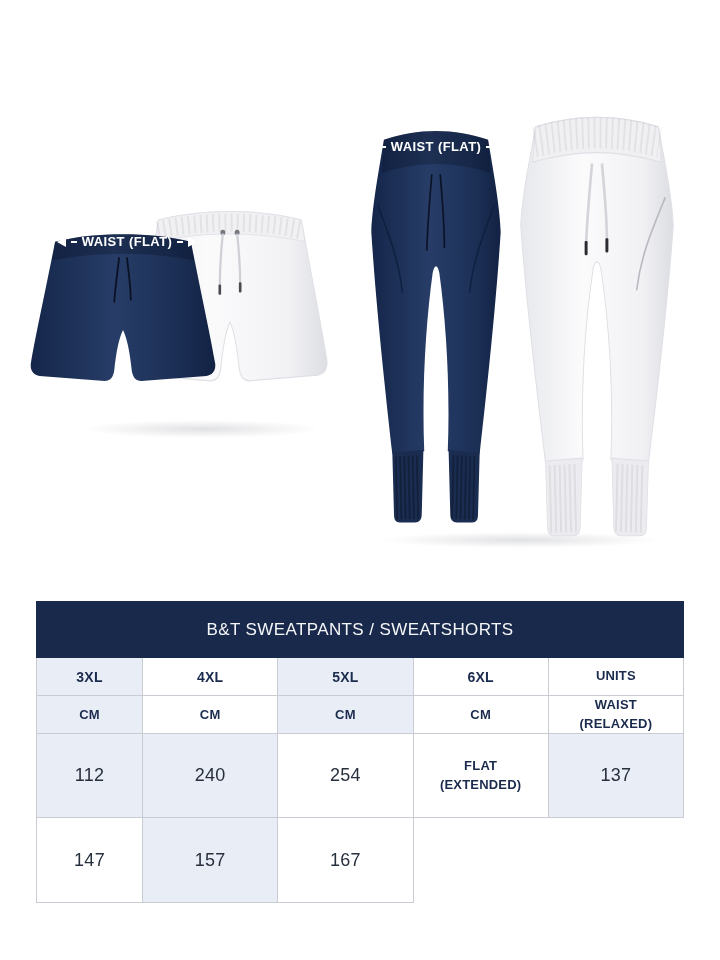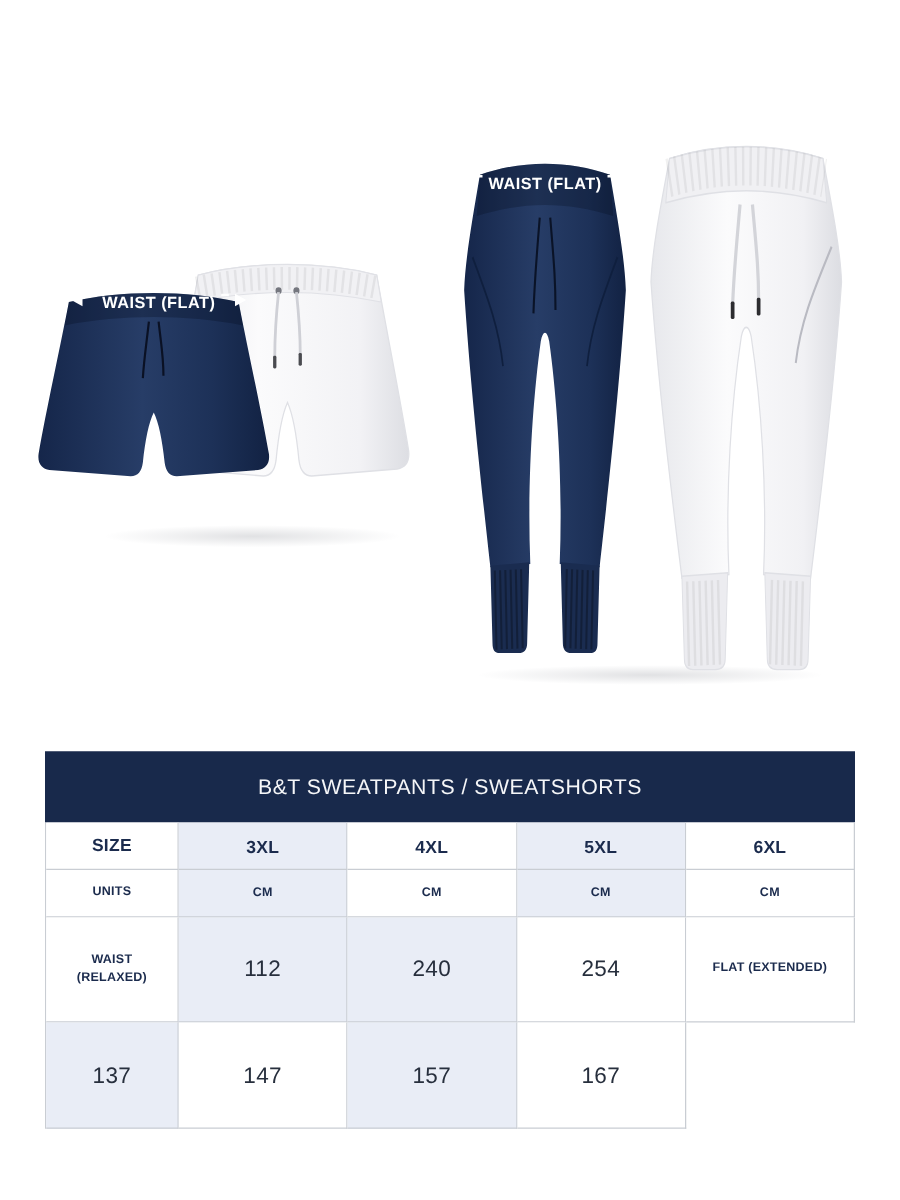--- a/index.html
+++ b/index.html
@@ -12,21 +12,21 @@
   .group{position:absolute;}
   .group svg{position:absolute;display:block;}
   .shorts-group{left:22px;top:198px;width:316px;height:245px;}
   .pants-group{left:350px;top:108px;width:346px;height:442px;}
   .soft-shadow{
     position:absolute;border-radius:50%;
     background:radial-gradient(ellipse at center, rgba(40,45,60,0.14) 0%, rgba(40,45,60,0.0) 70%);
   }
   
   .waist-annotation{
-    position:absolute;display:flex;align-items:flex-start;gap:5px;z-index:5;
+    position:absolute;display:flex;align-items:center;gap:5px;z-index:5;
   }
   .waist-annotation .shaft{flex:1;height:2px;background:var(--annotation);}
   .waist-annotation .ah{width:0;height:0;border-top:5px solid transparent;border-bottom:5px solid transparent;}
   .waist-annotation .ah.left{border-right:9px solid var(--annotation);}
   .waist-annotation .ah.right{border-left:9px solid var(--annotation);}
   .waist-annotation .label{
     color:var(--annotation);font-weight:bold;font-size:13px;letter-spacing:.4px;
     white-space:nowrap;line-height:1;
   }
   
@@ -39,21 +39,21 @@
   .grid{
     display:grid;
     grid-template-columns:106px repeat(4,1fr);
     grid-template-rows:38px 38px 84px 85px;
     border-left:1px solid var(--border);
   }
   .cell{
     display:flex;align-items:center;justify-content:center;text-align:center;
     border-right:1px solid var(--border);border-bottom:1px solid var(--border);
     background:#fff;color:var(--label-text);
-    font-size:10px;font-weight:bold;letter-spacing:.2px;padding:0 8px;box-sizing:border-box;
+    font-size:13px;font-weight:bold;letter-spacing:.2px;padding:0 8px;box-sizing:border-box;
   }
   .cell.hl{background:var(--highlight-bg);}
   .cell.head{font-size:14px;}
   .cell.rowlabel{line-height:1.45;}
   .cell.val{font-weight:normal;color:var(--value-text);font-size:18px;letter-spacing:.3px;}
 </style>
 </head>
 <body>
 
 <div class="canvas">
@@ -158,21 +158,20 @@
       <span class="label">WAIST (FLAT)</span>
       <span class="shaft"></span>
       <span class="ah right"></span>
     </div>
   </div>
 
   <div class="size-table">
     <div class="title-bar">B&amp;T SWEATPANTS / SWEATSHORTS</div>
     <div class="grid">
 
-      <div class="cell head rowlabel">SIZE</div>
       <div class="cell head hl">3XL</div>
       <div class="cell head">4XL</div>
       <div class="cell head hl">5XL</div>
       <div class="cell head">6XL</div>
 
       <div class="cell rowlabel">UNITS</div>
       <div class="cell hl">CM</div>
       <div class="cell">CM</div>
       <div class="cell hl">CM</div>
       <div class="cell">CM</div>

